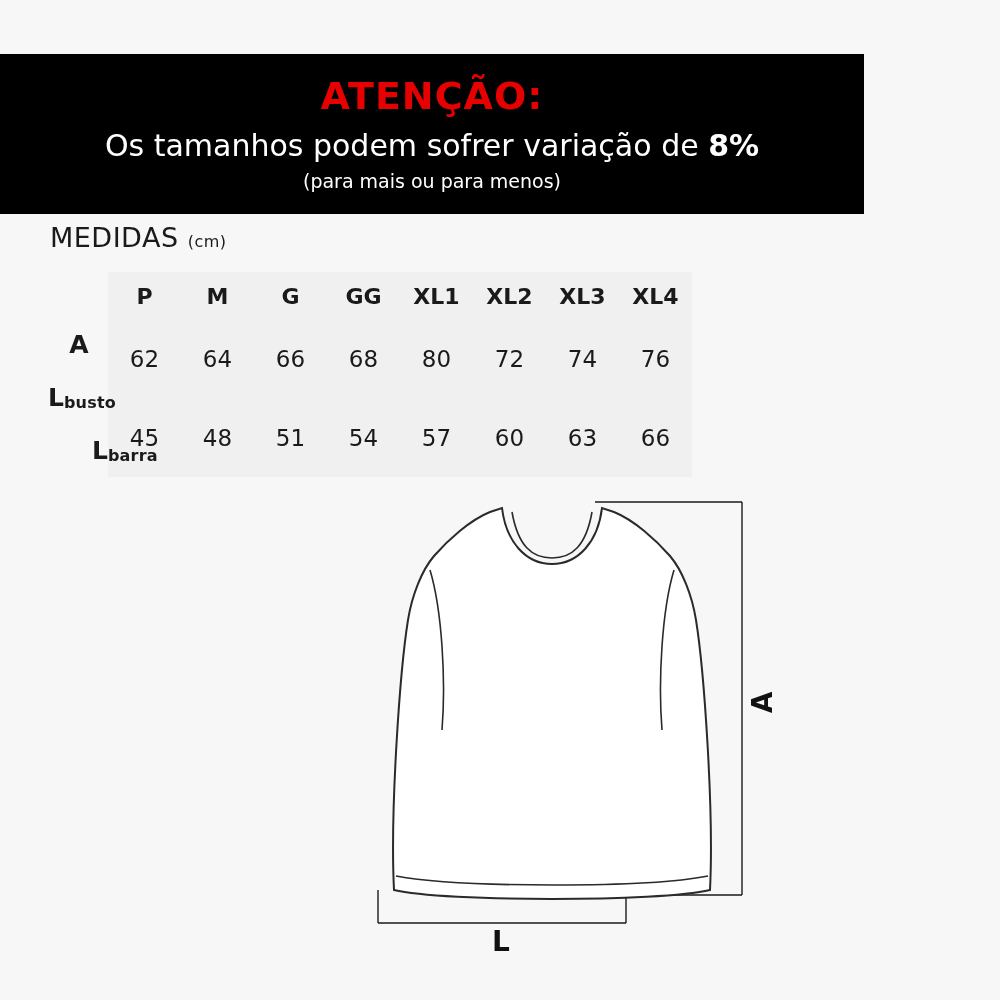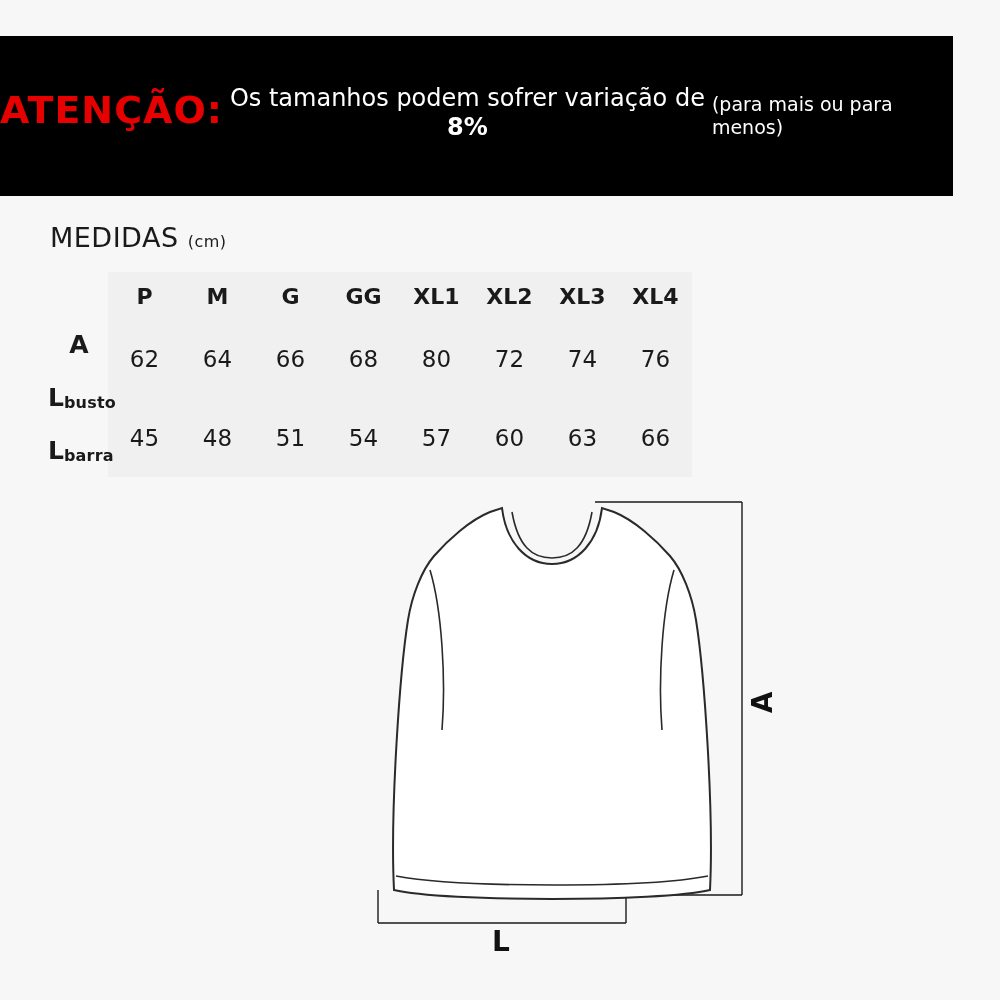--- a/index.html
+++ b/index.html
@@ -12,41 +12,41 @@
     background: #f7f7f7;
     font-family: "DejaVu Sans", sans-serif;
     overflow: hidden;
     position: relative;
   }
 
   
   .banner {
     position: absolute;
     left: 0;
-    top: 36px;
-    width: 953px;
+    top: 54px;
+    width: 864px;
     height: 160px;
     background: #000000;
     color: #ffffff;
     display: flex;
-    flex-direction: row;
+    flex-direction: column;
     align-items: center;
     justify-content: center;
     box-sizing: border-box;
   }
   .banner-title {
     color: #e60000;
     font-size: 38px;
     font-weight: bold;
     letter-spacing: 1px;
     line-height: 1.1;
     margin-bottom: 10px;
   }
   .banner-sub {
-    font-size: 24px;
+    font-size: 30px;
     font-weight: 400;
     line-height: 1.2;
     margin-bottom: 6px;
     text-align: center;
   }
   .banner-sub b { font-weight: bold; }
   .banner-note {
     font-size: 19px;
     line-height: 1.2;
   }
@@ -106,21 +106,21 @@
     color: #1a1a1a;
   }
   .row-label .sub {
     font-size: 16px;
     font-weight: bold;
     vertical-align: bottom;
     letter-spacing: 0.2px;
   }
   .label-a { top: 330px; }
   .label-busto { top: 383px; }
-  .label-barra { top: 436px; }
+  .label-barra { top: 436px; margin-left: 44px; }
 
   
   .garment {
     position: absolute;
     left: 330px;
     top: 480px;
     width: 470px;
     height: 480px;
   }
   .dim-letter {

